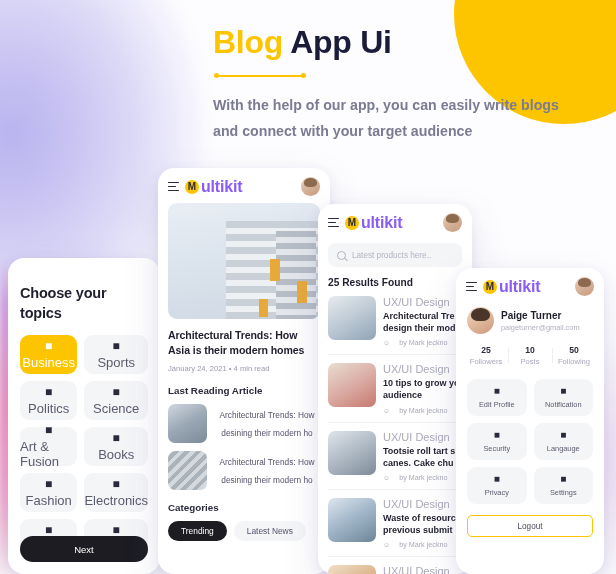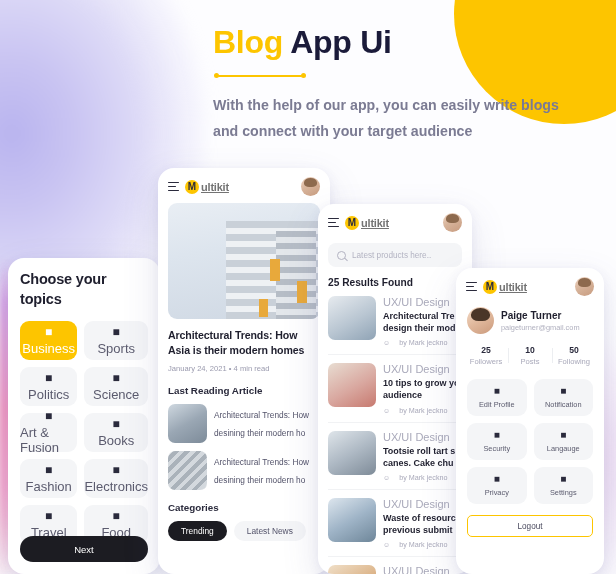--- a/index.html
+++ b/index.html
@@ -65,21 +65,21 @@
     font-size: 14.2px; font-weight: 600; color: #7b7b93; line-height: 1.85;
   }
 
   
   .phone {
     position: absolute; background: #ffffff; border-radius: 16px; overflow: hidden;
     box-shadow: 0 14px 36px rgba(90,84,150,.15), 0 3px 12px rgba(90,84,150,.09);
   }
 
   
-  #p1 { left: 8px; top: 258px; width: 152px; height: 316px; padding: 12px 12px 0; }
+  #p1 { left: 8px; top: 258px; width: 152px; height: 316px; padding: 26px 12px 0; }
   .p1-title { font-size: 14.5px; font-weight: 700; color: #1f1f2e; line-height: 1.35; letter-spacing: -.2px; }
   .topics { display: grid; grid-template-columns: 1fr 1fr; gap: 7px; margin-top: 12px; }
   .topic {
     background: #f4f5f7; border-radius: 9px; height: 39px;
     display: flex; flex-direction: column; align-items: center; justify-content: center; gap: 3px;
   }
   .topic.active { background: #fdc500; }
   .topic .ic { font-size: 12px; line-height: 1; color: #2a2a3c; }
   .topic.active .ic { color: #ffffff; }
   .topic .tl { font-size: 13px; color: #5b5b6e; font-weight: 500; }
@@ -98,21 +98,21 @@
   .ham i { display: block; height: 1.6px; background: #2a2a3c; border-radius: 2px; }
   .ham i:nth-child(1) { width: 11px; }
   .ham i:nth-child(2) { width: 8px; }
   .ham i:nth-child(3) { width: 11px; }
   .logo { display: flex; align-items: center; gap: 2px; }
   .logo-m {
     width: 14px; height: 14px; border-radius: 50%; background: #fdc500;
     display: flex; align-items: center; justify-content: center;
     font-size: 10px; font-weight: 700; color: #2a2a3c; line-height: 1;
   }
-  .logo-txt { font-size: 11px; font-weight: 700; color: #737373; letter-spacing: -.2px; text-decoration: underline; }
+  .logo-txt { font-size: 16px; font-weight: 700; color: #8b5cf6; letter-spacing: -.2px; }
   .avatar {
     width: 19px; height: 19px; border-radius: 50%; margin-left: auto; overflow: hidden;
     background: linear-gradient(150deg,#f0d5c2 0%,#d7b49b 45%,#c79b7f 100%);
     position: relative;
   }
   .avatar::after {
     content:''; position:absolute; left:3px; top:1px; width:13px; height:9px;
     border-radius:50% 50% 40% 40%; background:#8d6a4e;
   }
   .hero-img {
@@ -126,21 +126,21 @@
   .hero-img .y1 { position: absolute; right: 40px; top: 56px; width: 10px; height: 22px; background: #e8a93b; }
   .hero-img .y2 { position: absolute; right: 13px; top: 78px; width: 10px; height: 22px; background: #e8a93b; }
   .hero-img .y3 { position: absolute; right: 52px; top: 96px; width: 9px; height: 18px; background: #e8a93b; }
   .art-title { margin: 9px 10px 0; font-size: 10.6px; font-weight: 700; color: #1f1f2e; line-height: 1.4; letter-spacing: -.1px; }
   .art-meta { margin: 6px 10px 0; font-size: 7.6px; color: #9a9aae; }
   .sec-title { margin: 12px 10px 0; font-size: 9.8px; font-weight: 600; color: #2a2a3c; }
   .read-row { display: flex; gap: 7px; margin: 8px 10px 0; align-items: flex-start; }
   .read-thumb { width: 39px; height: 39px; border-radius: 7px; flex: 0 0 39px; }
   .read-thumb.a { background: linear-gradient(150deg,#cfd8e0 0%,#9aa7b4 50%,#7d8b99 100%); }
   .read-thumb.b { background: repeating-linear-gradient(135deg,#d4d9de 0 4px,#aab2ba 4px 8px); }
-  .read-body { flex: 1; min-width: 0; }
+  .read-body { flex: 1; min-width: 0; text-align: center; }
   .read-txt { font-size: 8.3px; color: #53536a; line-height: 1.45; }
   .bar { margin-top: 6px; height: 2.6px; border-radius: 2px; background: #eceef1; overflow: hidden; }
   .bar > i { display: block; height: 100%; background: #fdc500; border-radius: 2px; }
   .cat-title { margin: 12px 10px 0; font-size: 9.8px; font-weight: 600; color: #2a2a3c; }
   .pills { display: flex; gap: 7px; margin: 8px 10px 12px; }
   .pill { height: 20px; padding: 0 13px; border-radius: 11px; font-size: 8.4px; display: flex; align-items: center; background: #f4f5f7; color: #53536a; }
   .pill.on { background: #1c1c22; color: #fff; }
 
   
   #p3 { left: 318px; top: 204px; width: 154px; height: 370px; }

